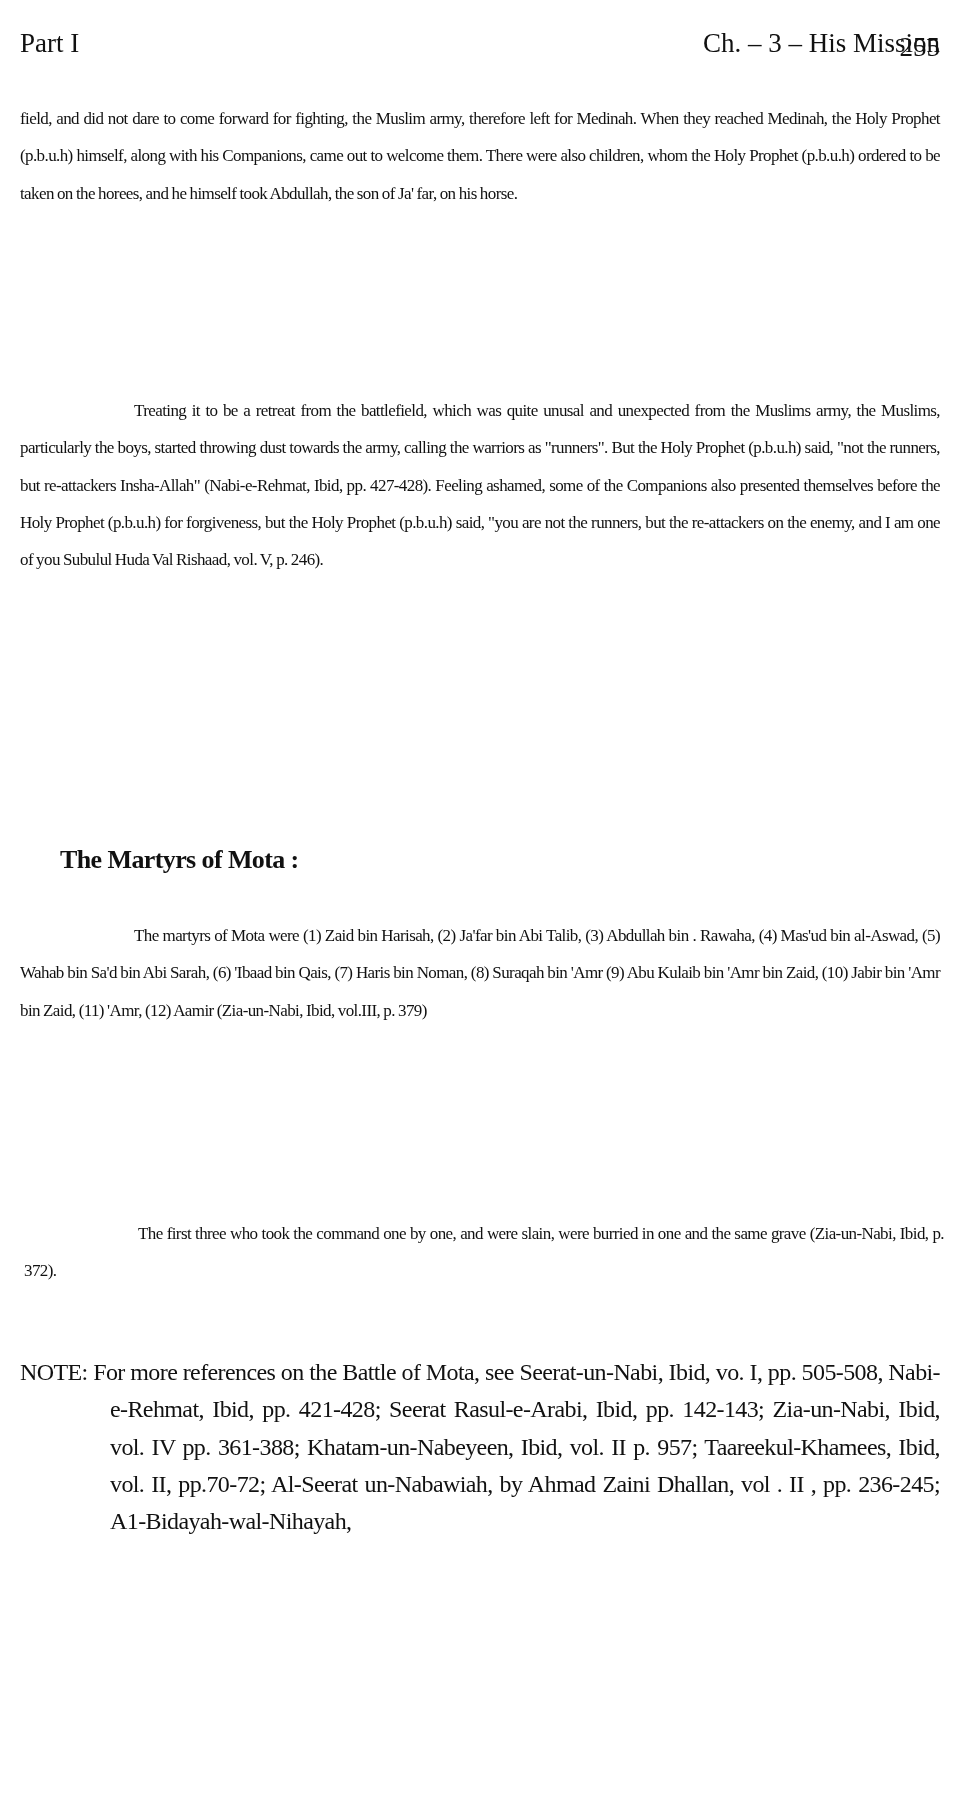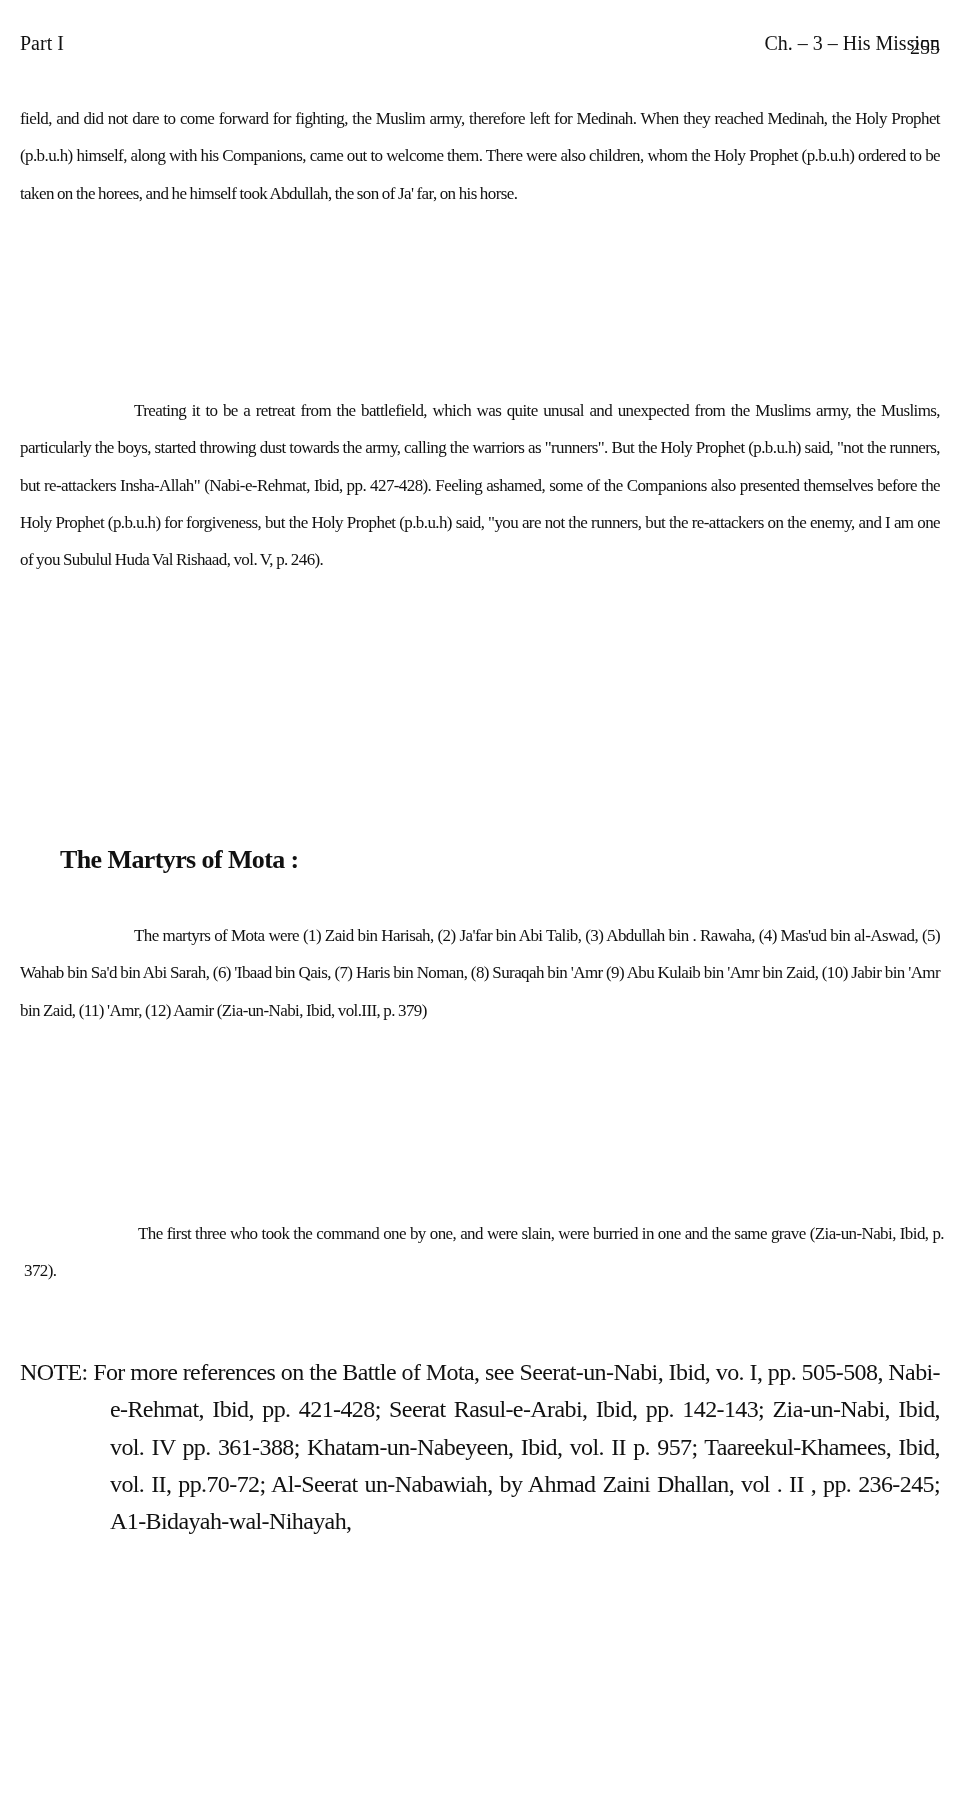--- a/index.html
+++ b/index.html
@@ -4,21 +4,21 @@
 <style>
   html, body { margin: 0; padding: 0; background: #ffffff; }
   body {
     width: 960px; height: 1796px; position: relative; overflow: hidden;
     font-family: "Liberation Serif", "DejaVu Serif", serif;
     color: #111111;
   }
   .page { position: absolute; left: 20px; top: 0; width: 920px; }
   .header {
     position: absolute; top: 26px; left: 0; width: 920px; height: 34px;
-    font-size: 20px; line-height: 34px;
+    font-size: 27px; line-height: 34px;
   }
   .header .left { position: absolute; left: 0; top: 0; }
   .header .center { position: absolute; left: 0; right: 0; text-align: right; top: 0; }
   .header .right { position: absolute; right: 0; top: 4px; }
 
   .para {
     position: absolute; left: 0; width: 920px;
     font-size: 17px; line-height: 37.3px;
     text-align: justify; letter-spacing: -0.6px; word-spacing: -0.5px;
   }

